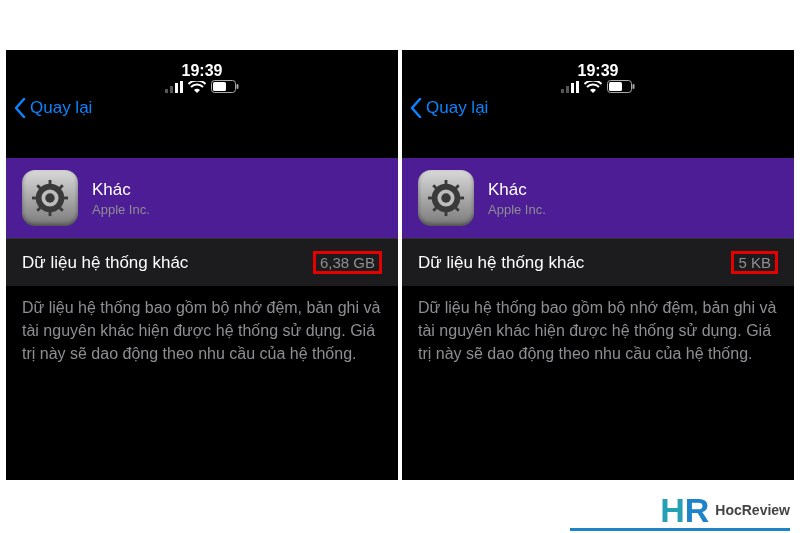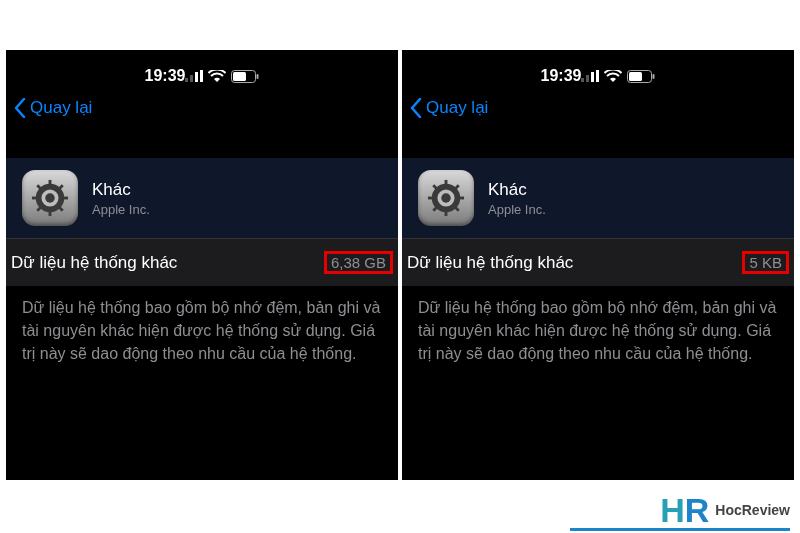--- a/index.html
+++ b/index.html
@@ -28,23 +28,24 @@
     height: 430px;
     background: #000;
     position: relative;
     overflow: hidden;
   }
   
   .status-bar {
     height: 28px;
     display: flex;
     align-items: center;
-    justify-content: center;
+    justify-content: space-between;
     padding: 0 18px;
     margin-top: 12px;
+    flex-direction: column;
   }
   .status-time {
     color: #fff;
     font-size: 16px;
     font-weight: 600;
   }
   .status-icons {
     display: flex;
     align-items: center;
     gap: 5px;
@@ -64,21 +65,21 @@
     width: 12px;
     height: 20px;
   }
   
   .gap-dark {
     height: 30px;
     background: #000;
   }
   
   .app-header {
-    background: #0f172a;
+    background: #4c1d95;
     display: flex;
     align-items: center;
     gap: 14px;
     padding: 12px 16px;
   }
   .app-icon {
     width: 56px;
     height: 56px;
     border-radius: 13px;
     background: linear-gradient(#d9d9d9,#7a7a7a);
@@ -99,21 +100,21 @@
     color: #8e8e93;
     font-size: 13px;
     margin-top: 2px;
   }
   
   .data-row {
     background: #1c1c1e;
     display: flex;
     align-items: center;
     justify-content: space-between;
-    padding: 12px 5px;
+    padding: 12px 16px;
     border-top: 0.5px solid #333;
   }
   .data-label {
     color: #fff;
     font-size: 17px;
   }
   .data-value {
     color: #8e8e93;
     font-size: 15px;
     padding: 2px 6px;

